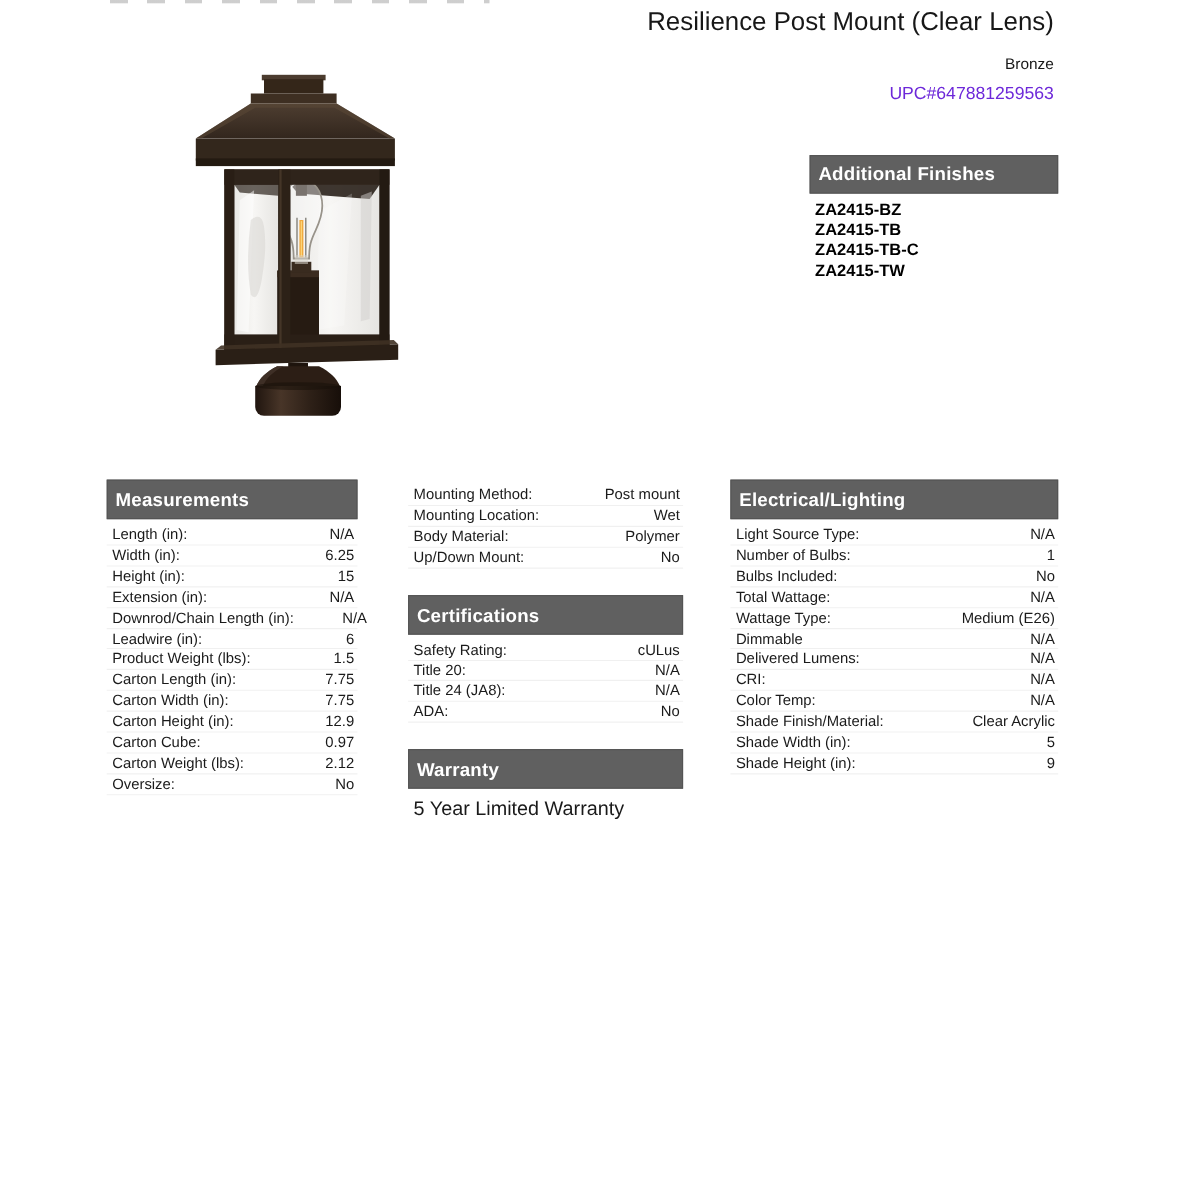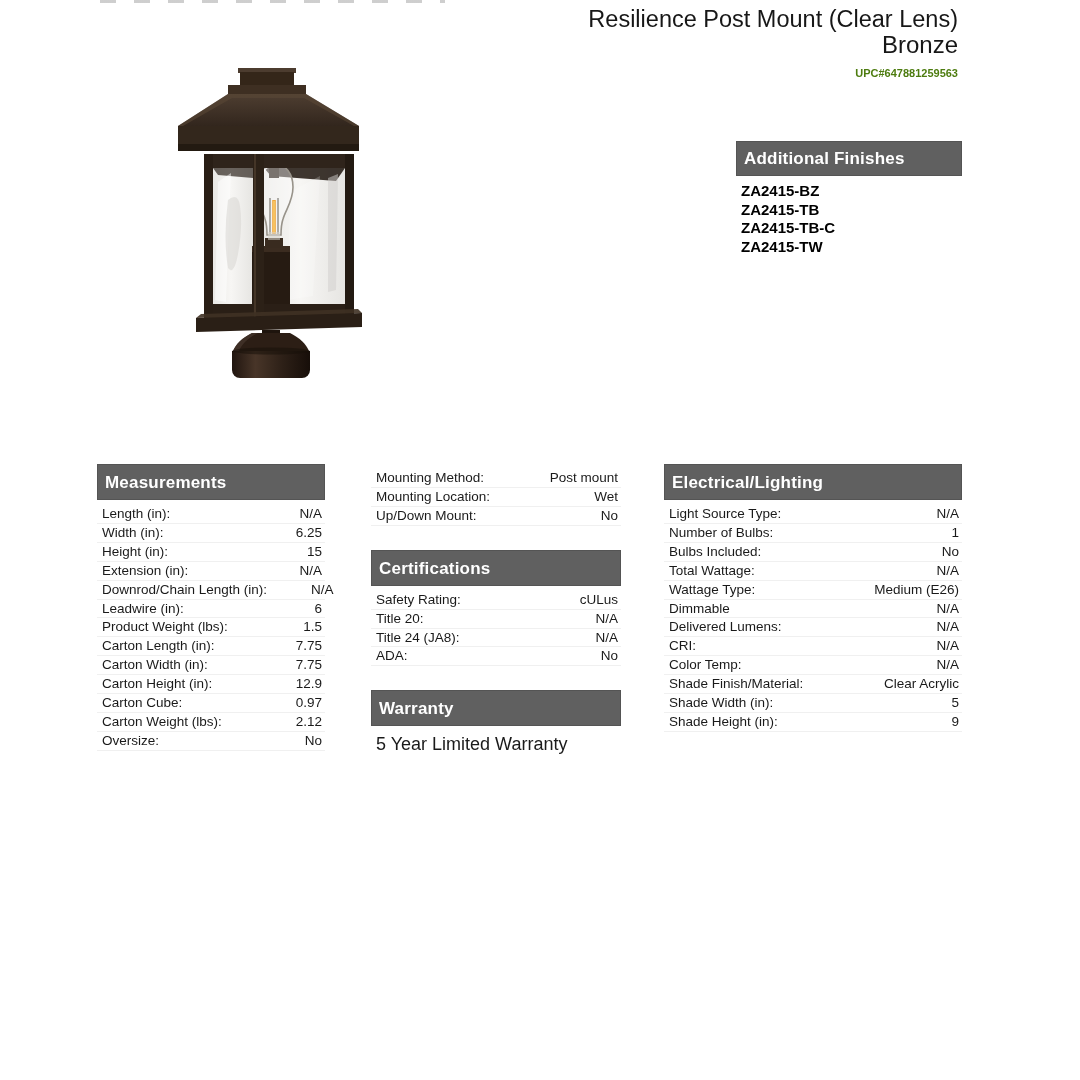--- a/index.html
+++ b/index.html
@@ -14,22 +14,22 @@
   
   .remnant {
     position:absolute; left:100px; top:0; width:345px; height:3px;
     background:repeating-linear-gradient(90deg,#c2c2c2 0 16px, transparent 16px 34px);
     opacity:.8;
   }
 
   
   .title-block { position:absolute; top:6px; right:122px; text-align:right; }
   .product-title { font-size:23.5px; line-height:27px; color:#171717; }
-  .product-finish { font-size:24px; line-height:22px; margin-top:1px; color:#171717; }
-  .product-upc { font-size:11px; line-height:20px; margin-top:7px; font-weight:bold; color:#4d7c0f; }
+  .product-finish { font-size:14px; line-height:22px; margin-top:14px; color:#171717; }
+  .product-upc { font-size:16px; line-height:20px; margin-top:7px; font-weight:normal; color:#6d28d9; }
 
   
   .bar {
     background:#606060;
     color:#ffffff;
     font-weight:bold;
     font-size:17px;
     height:36px;
     line-height:35px;
     padding-left:7px;
@@ -37,21 +37,21 @@
     border:1px solid #545454;
   }
 
   
   .finishes { position:absolute; left:736px; top:141px; width:226px; }
   .finishes .bar { height:35px; line-height:34px; }
   .finish-list { margin-top:6px; padding-left:5px; }
   .finish-item { font-weight:bold; font-size:15px; line-height:18.7px; color:#000; }
 
   
-  .spec-col { position:absolute; top:436px;margin-top:28px; }
+  .spec-col { position:absolute; top:436px; }
   .col-measurements { left:97px;  width:228px; }
   .col-middle       { left:371px; width:250px; }
   .col-electrical   { left:664px; width:298px; }
 
   .spec-rows { margin-top:5px; }
   .spec-row {
     display:flex; justify-content:space-between; align-items:baseline;
     font-size:13.5px; line-height:17.9px;
     border-bottom:1px solid rgba(0,0,0,0.06);
     padding:0 3px 0 5px;
@@ -246,20 +246,24 @@
         <div class="spec-row">
           <span class="spec-label">Mounting Method:</span>
           <span class="spec-value">Post mount</span>
         </div>
 
         <div class="spec-row">
           <span class="spec-label">Mounting Location:</span>
           <span class="spec-value">Wet</span>
         </div>
 
+        <div class="spec-row">
+          <span class="spec-label">Body Material:</span>
+          <span class="spec-value">Polymer</span>
+        </div>
 
         <div class="spec-row">
           <span class="spec-label">Up/Down Mount:</span>
           <span class="spec-value">No</span>
         </div>
       </div>
   </div>
 
   <div class="sub-section">
     <div class="bar">Certifications</div>

